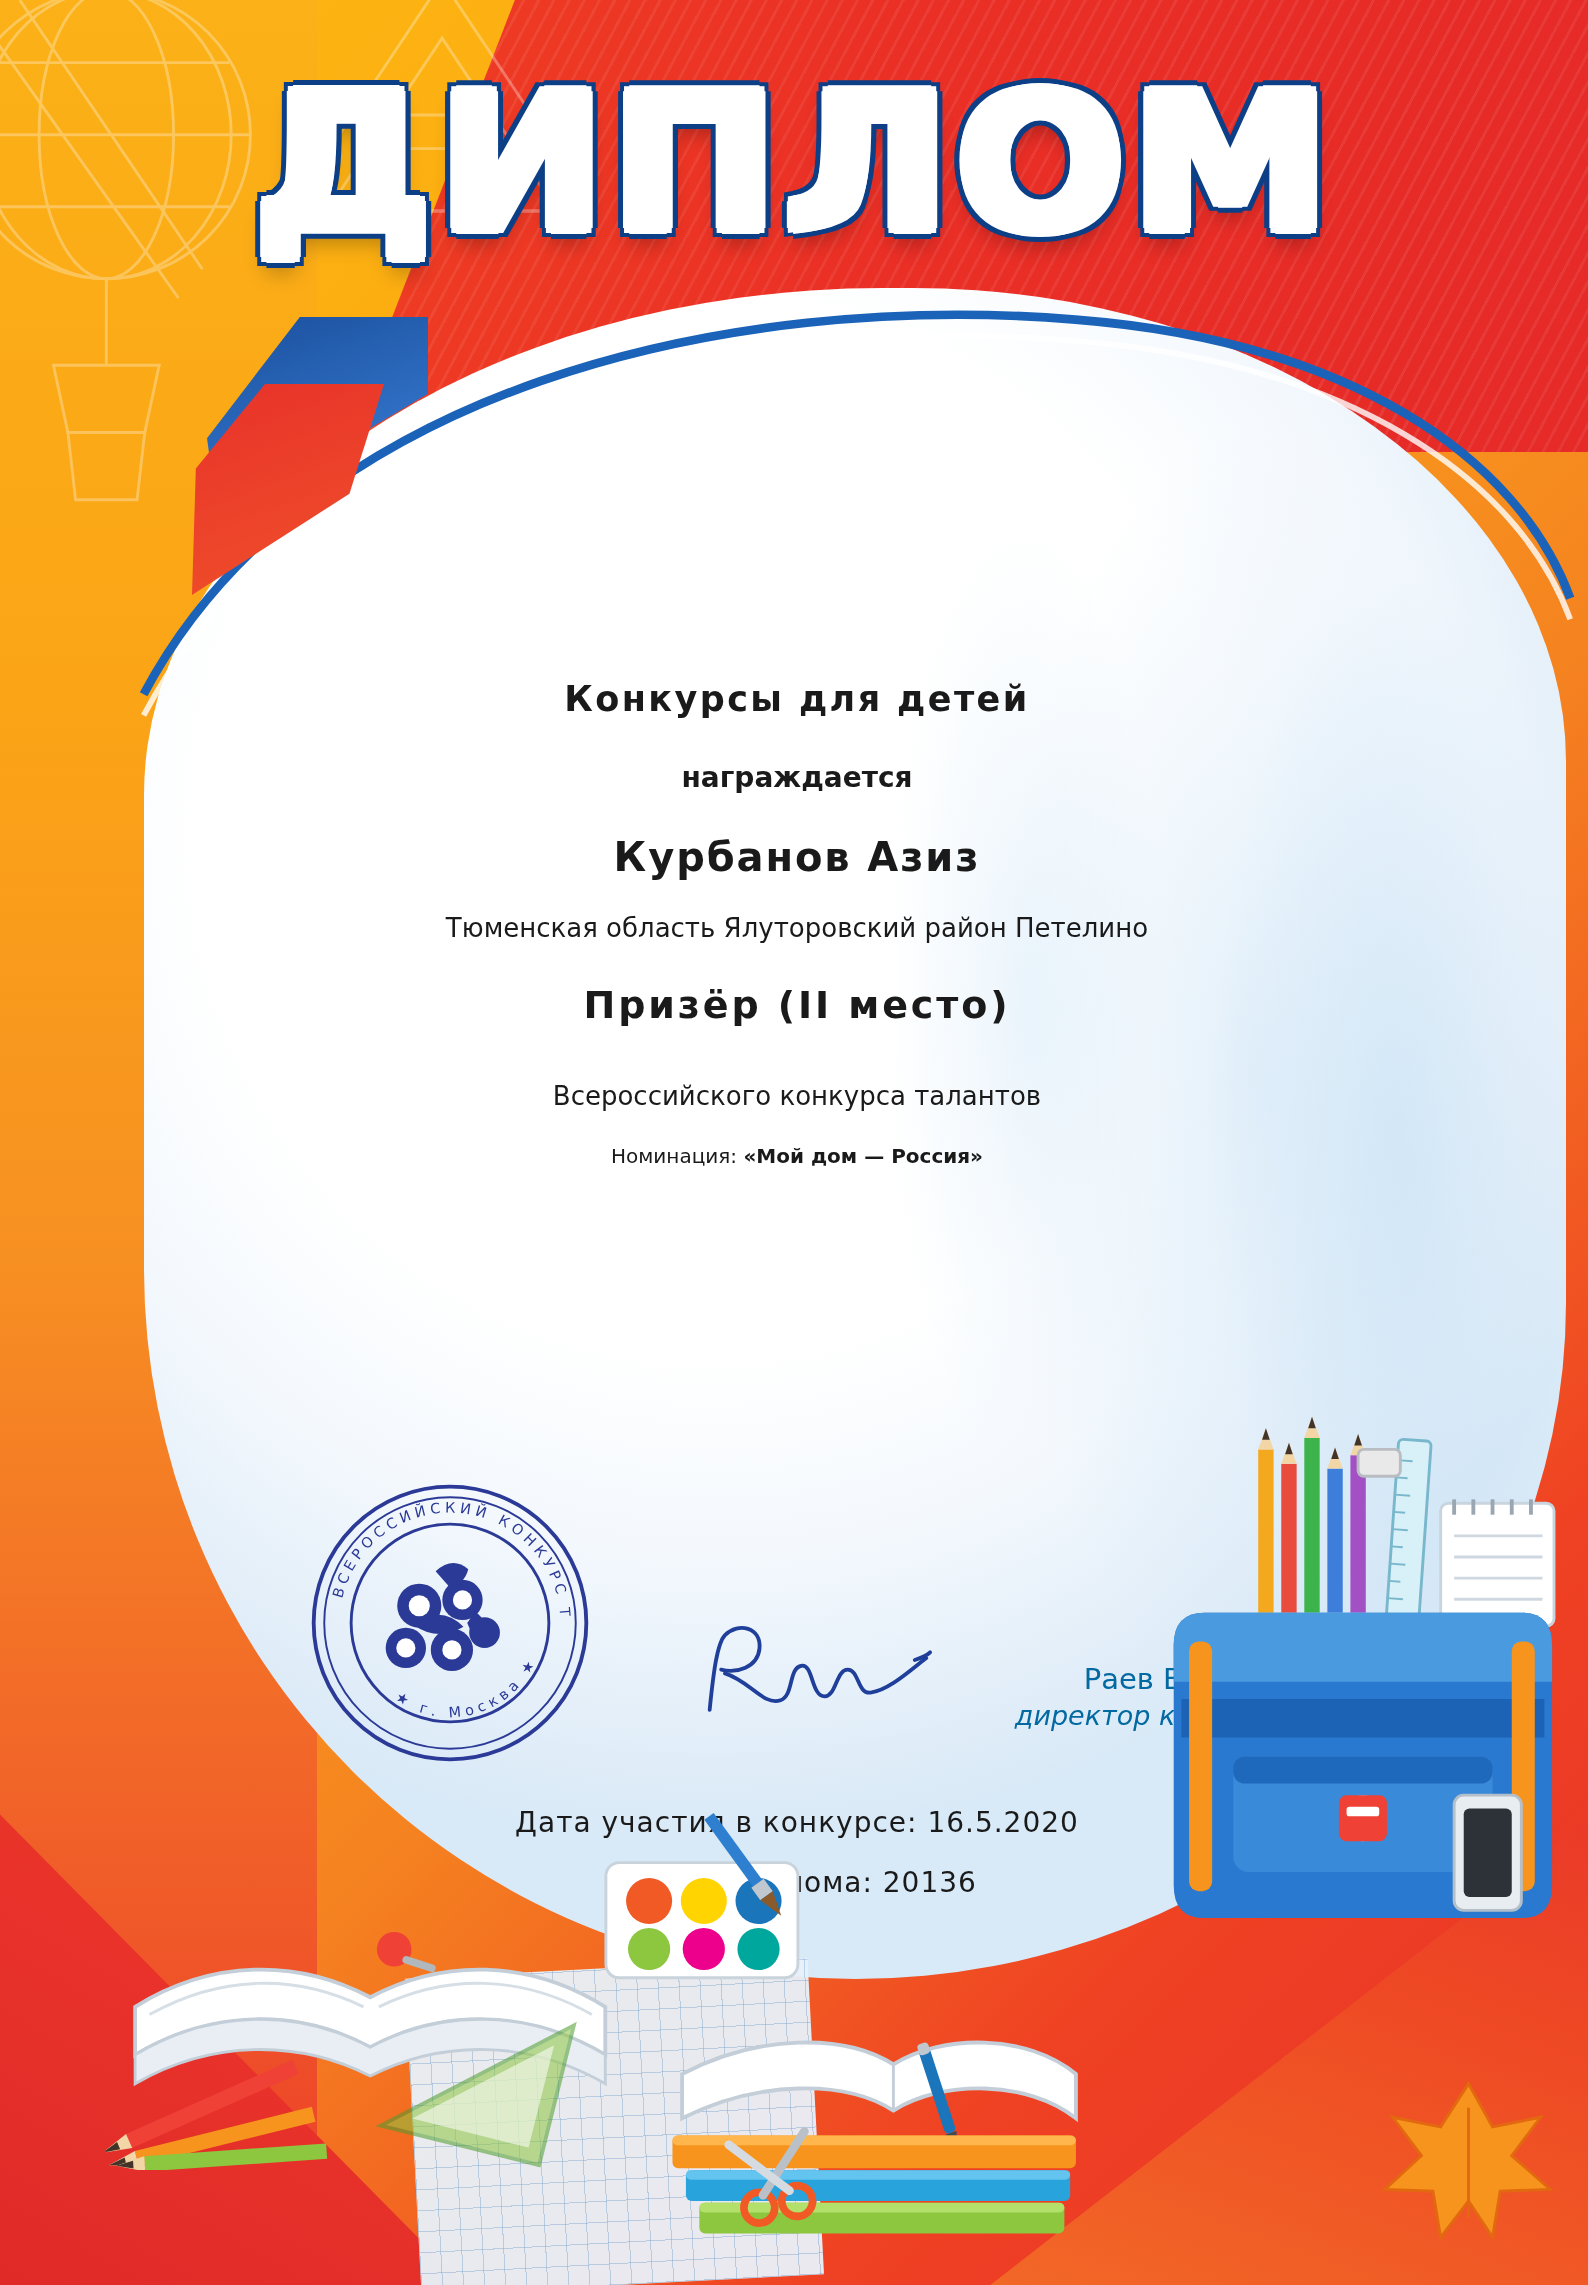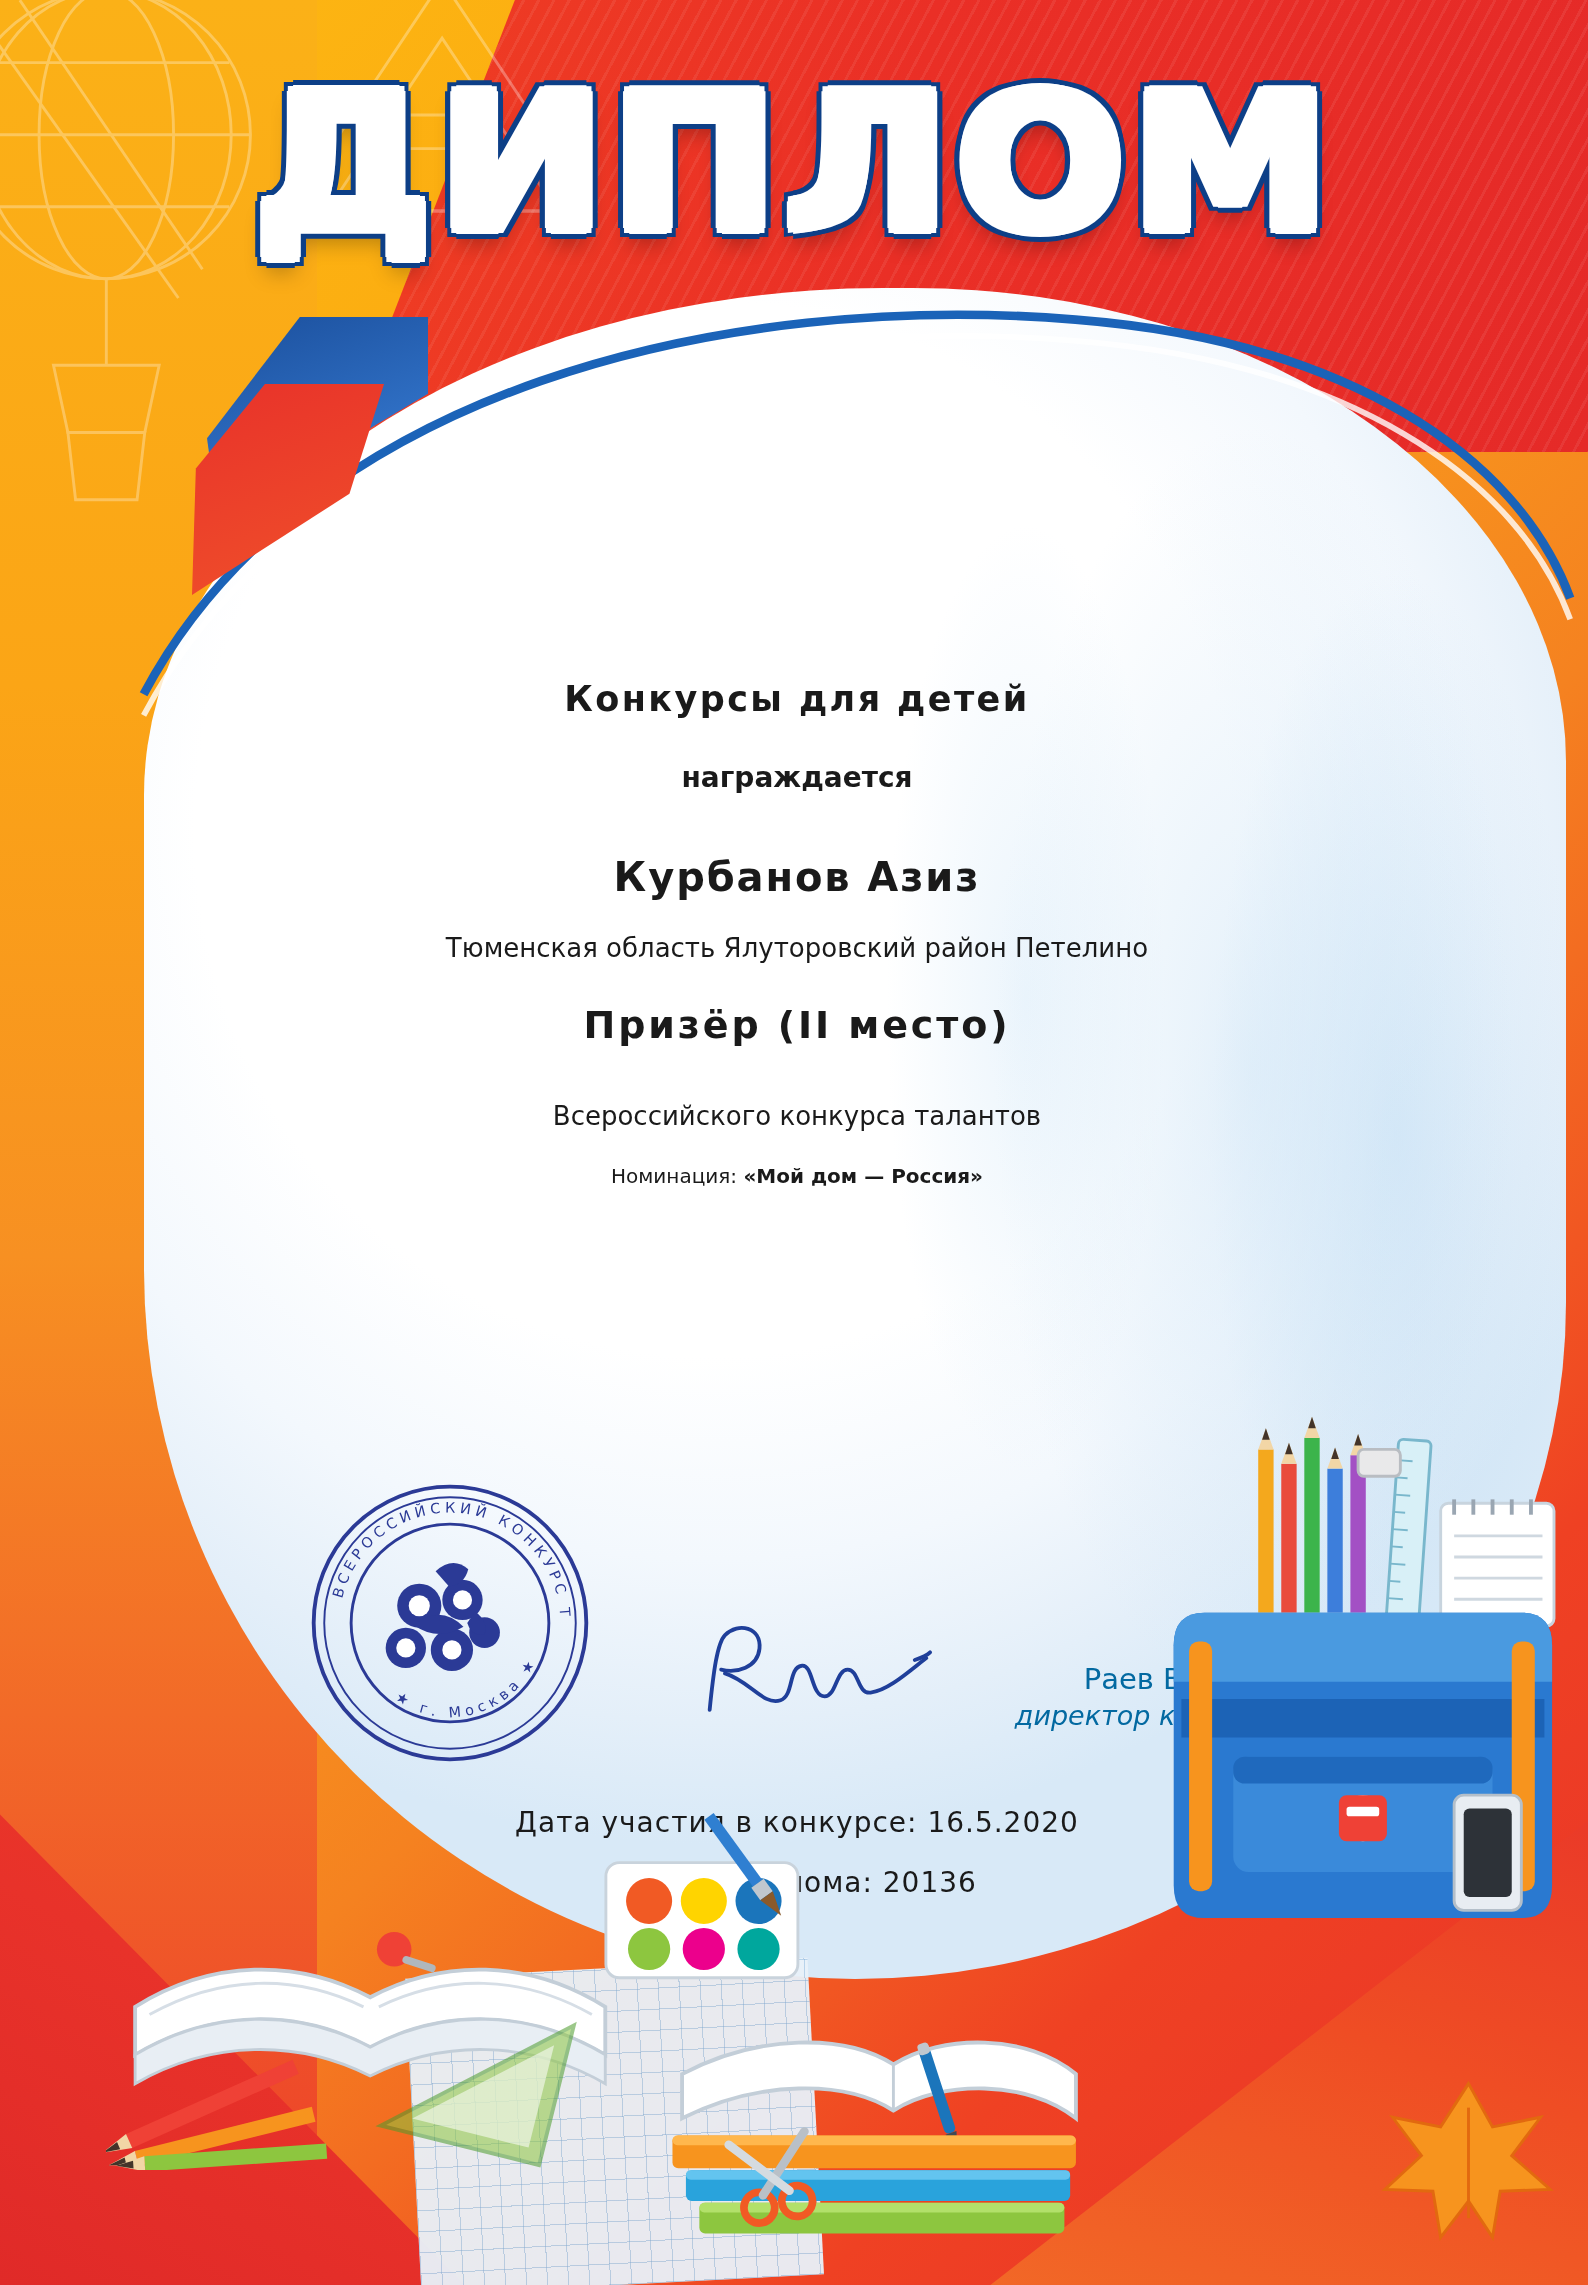--- a/index.html
+++ b/index.html
@@ -178,21 +178,21 @@
   .l-org {
     font-size: 35px;
     font-weight: bold;
     letter-spacing: 2.4px;
     margin-bottom: 42px;
     margin-top: 26px;
   }
   .l-awarded {
     font-size: 28px;
     font-weight: bold;
-    margin-bottom: 60px;
+    margin-bottom: 40px;
   }
   .l-name {
     font-size: 40px;
     font-weight: bold;
     letter-spacing: 1.9px;
     margin-bottom: 33px;
   }
   .l-class {
     font-size: 26px;
     margin-bottom: 25px;

